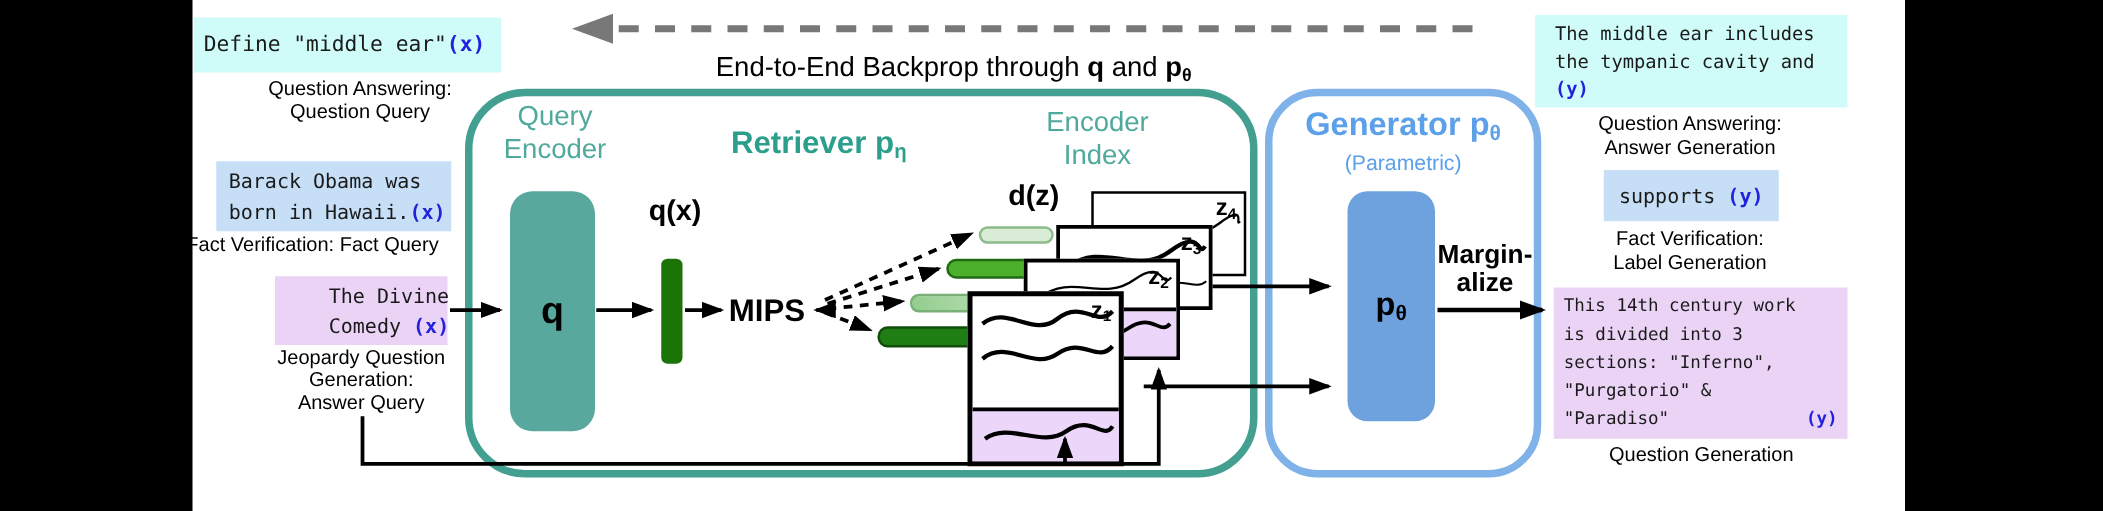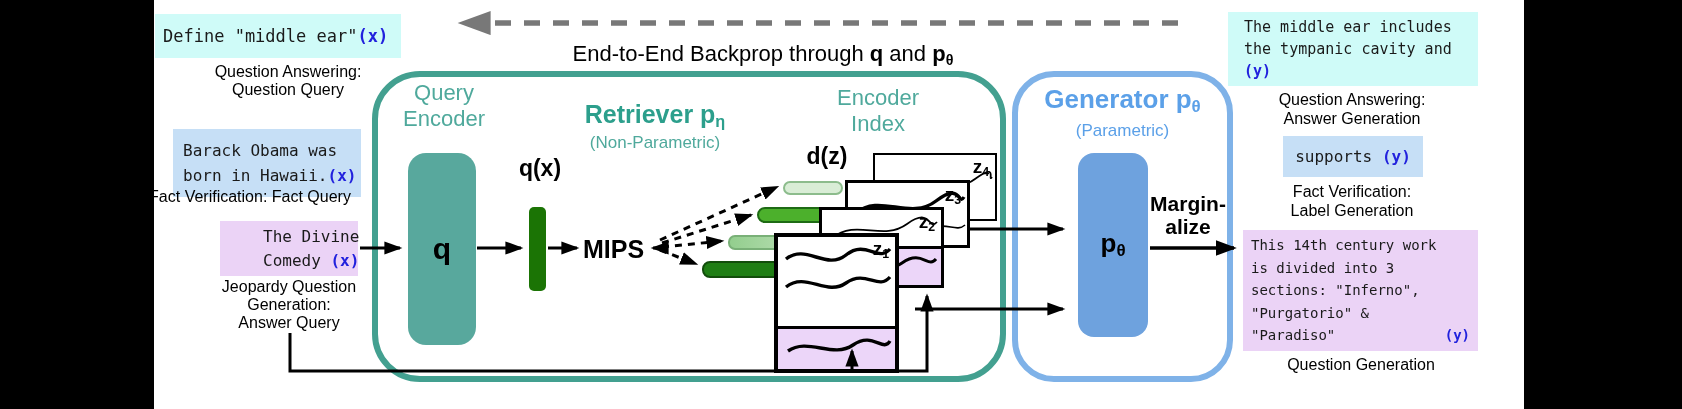--- a/index.html
+++ b/index.html
@@ -53,21 +53,21 @@
   <div class="content">
 
     <div class="abs codebox cyanbg" style="left:1px;top:14px;width:246px;height:44px;padding-left:8px;font-size:17px;">
       <div class="codeline"><span>Define "middle ear"</span><span class="var">(x)</span></div>
     </div>
     <div class="abs caption" style="left:11px;top:63px;width:246px;">
       <div>Question Answering:</div>
       <div>Question Query</div>
     </div>
 
-    <div class="abs codebox bluebg" style="left:19px;top:129px;width:188px;height:68px;padding-left:10px;font-size:16px;line-height:25px;">
+    <div class="abs codebox bluebg" style="left:19px;top:129px;width:188px;height:56px;padding-left:10px;font-size:16px;line-height:25px;">
       <div class="codeline">Barack Obama was</div>
       <div class="codeline"><span>born in Hawaii.</span><span class="var">(x)</span></div>
     </div>
     <div class="abs caption" style="left:-20px;top:188px;width:232px;">
       <div>Fact Verification: Fact Query</div>
     </div>
 
     <div class="abs codebox purplebg" style="left:66px;top:221px;width:138px;height:55px;font-size:16px;line-height:24px;text-align:center;padding-left:43px;">
       <div class="codeline">The Divine</div>
       <div class="codeline"><span>Comedy </span><span class="var">(x)</span></div>
@@ -86,21 +86,20 @@
 
     <div class="abs teal-soft" style="left:232px;top:80px;width:116px;font-size:22px;line-height:26px;text-align:center;">
       <div>Query</div>
       <div>Encoder</div>
     </div>
 
     <div class="abs" style="left:376px;top:100px;width:250px;text-align:center;">
       <div class="teal-strong bold" style="font-size:25px;">
         <span>Retriever p</span><span class="sub">η</span>
       </div>
-      <div class="teal-soft" style="font-size:17px;margin-top:2px;">(Non-Parametric)</div>
     </div>
 
     <div class="abs teal-soft" style="left:666px;top:85px;width:116px;font-size:22px;line-height:26px;text-align:center;">
       <div>Encoder</div>
       <div>Index</div>
     </div>
 
     <div class="abs fillbox" style="left:254px;top:153px;width:68px;height:192px;border-radius:18px;background:var(--q_fill);font-size:30px;">
       <span>q</span>
     </div>

